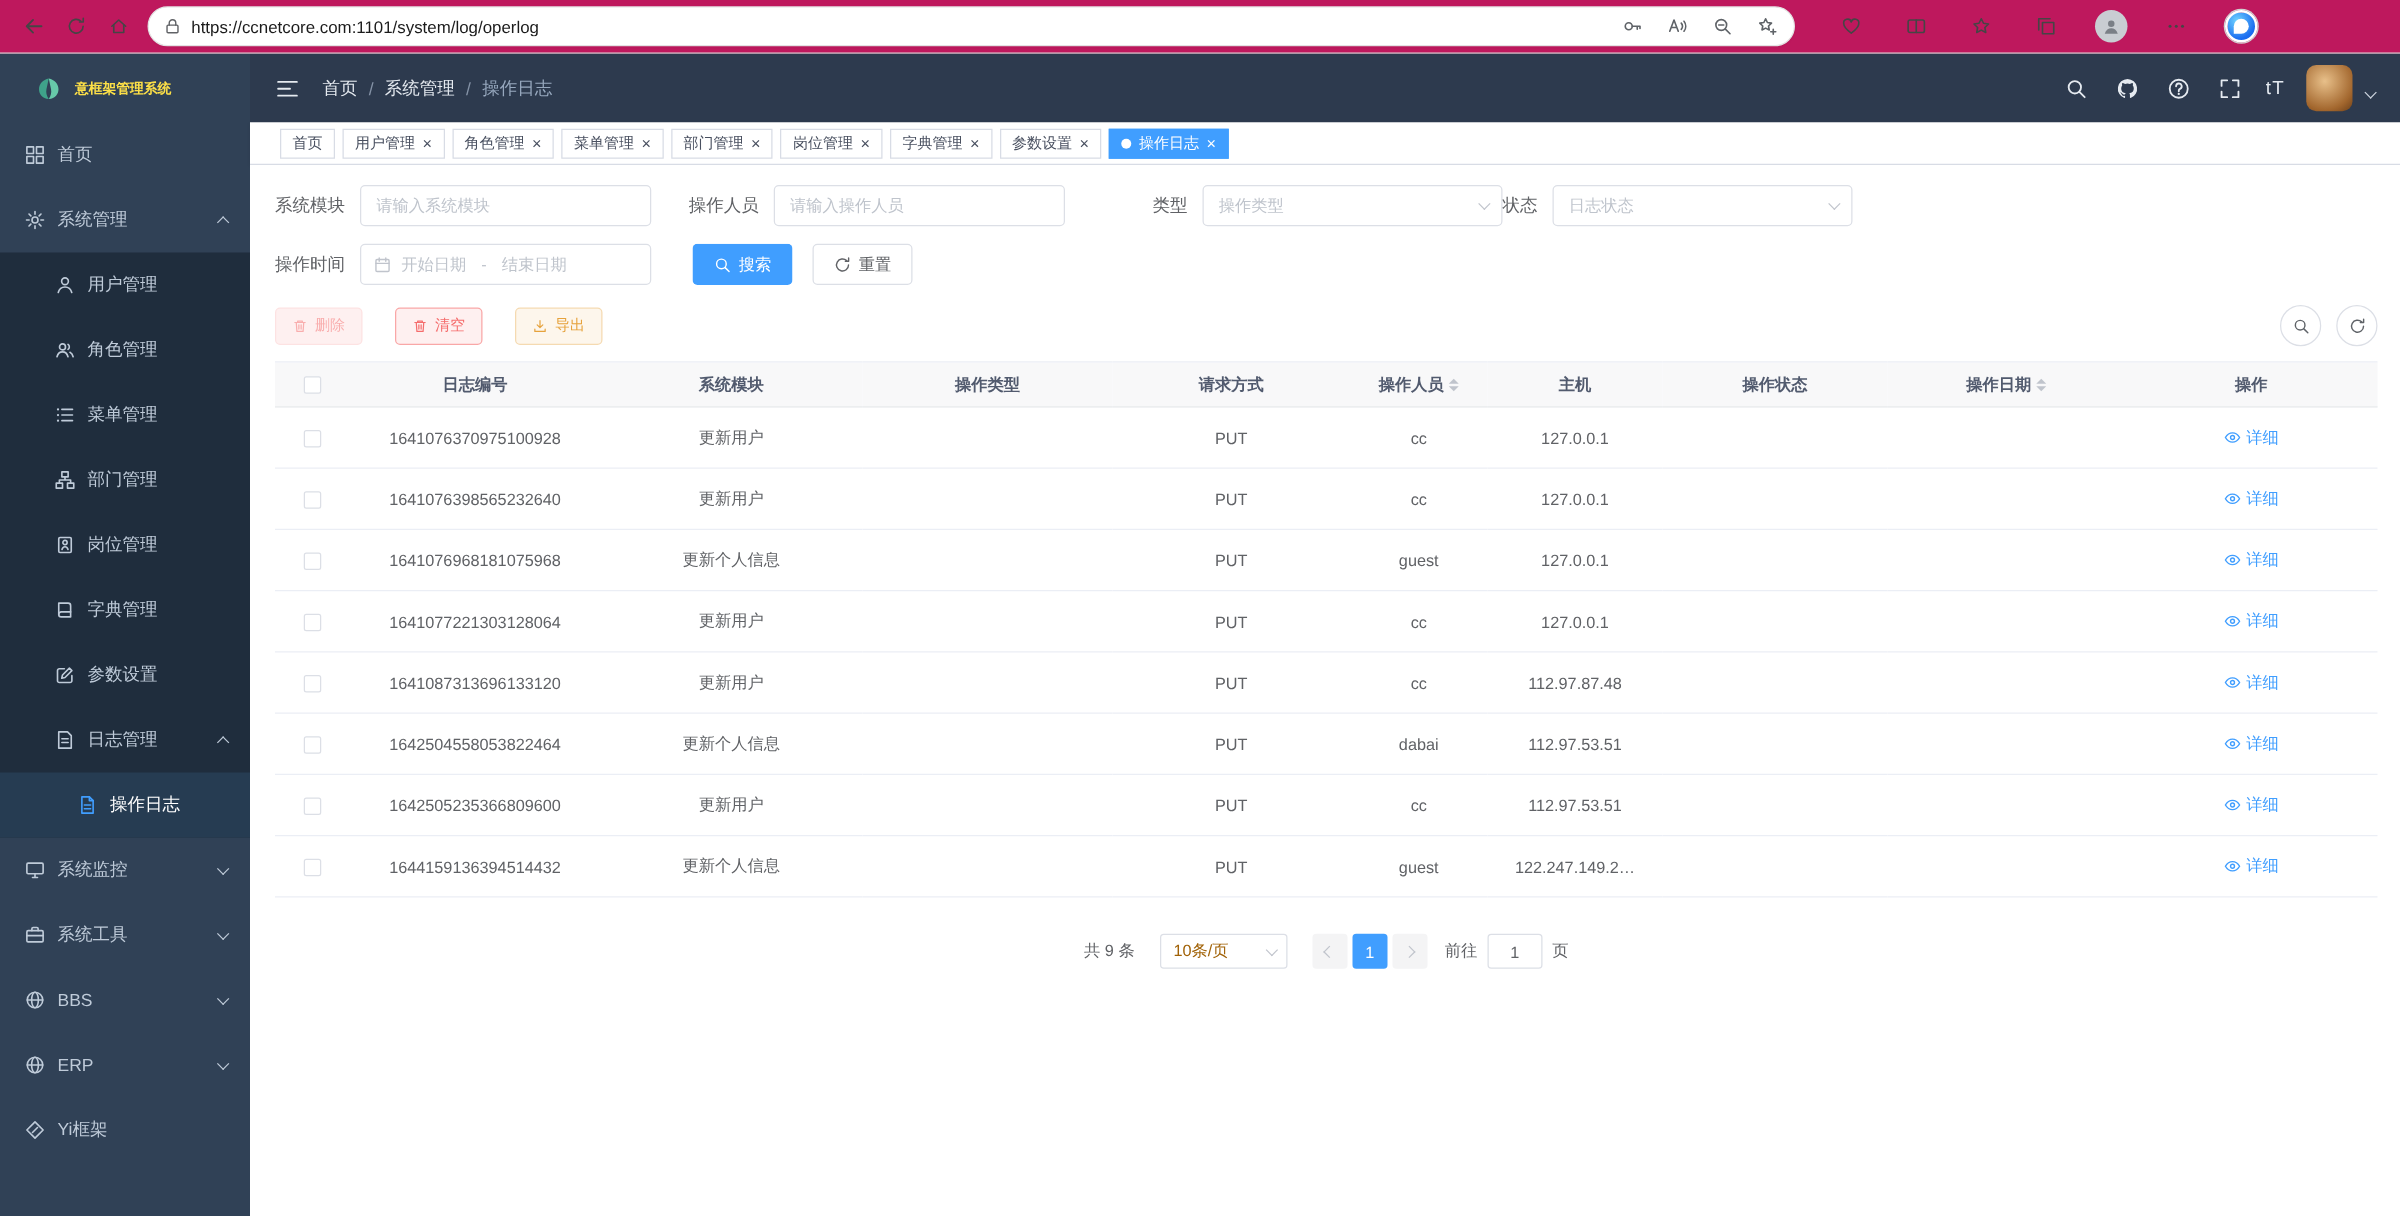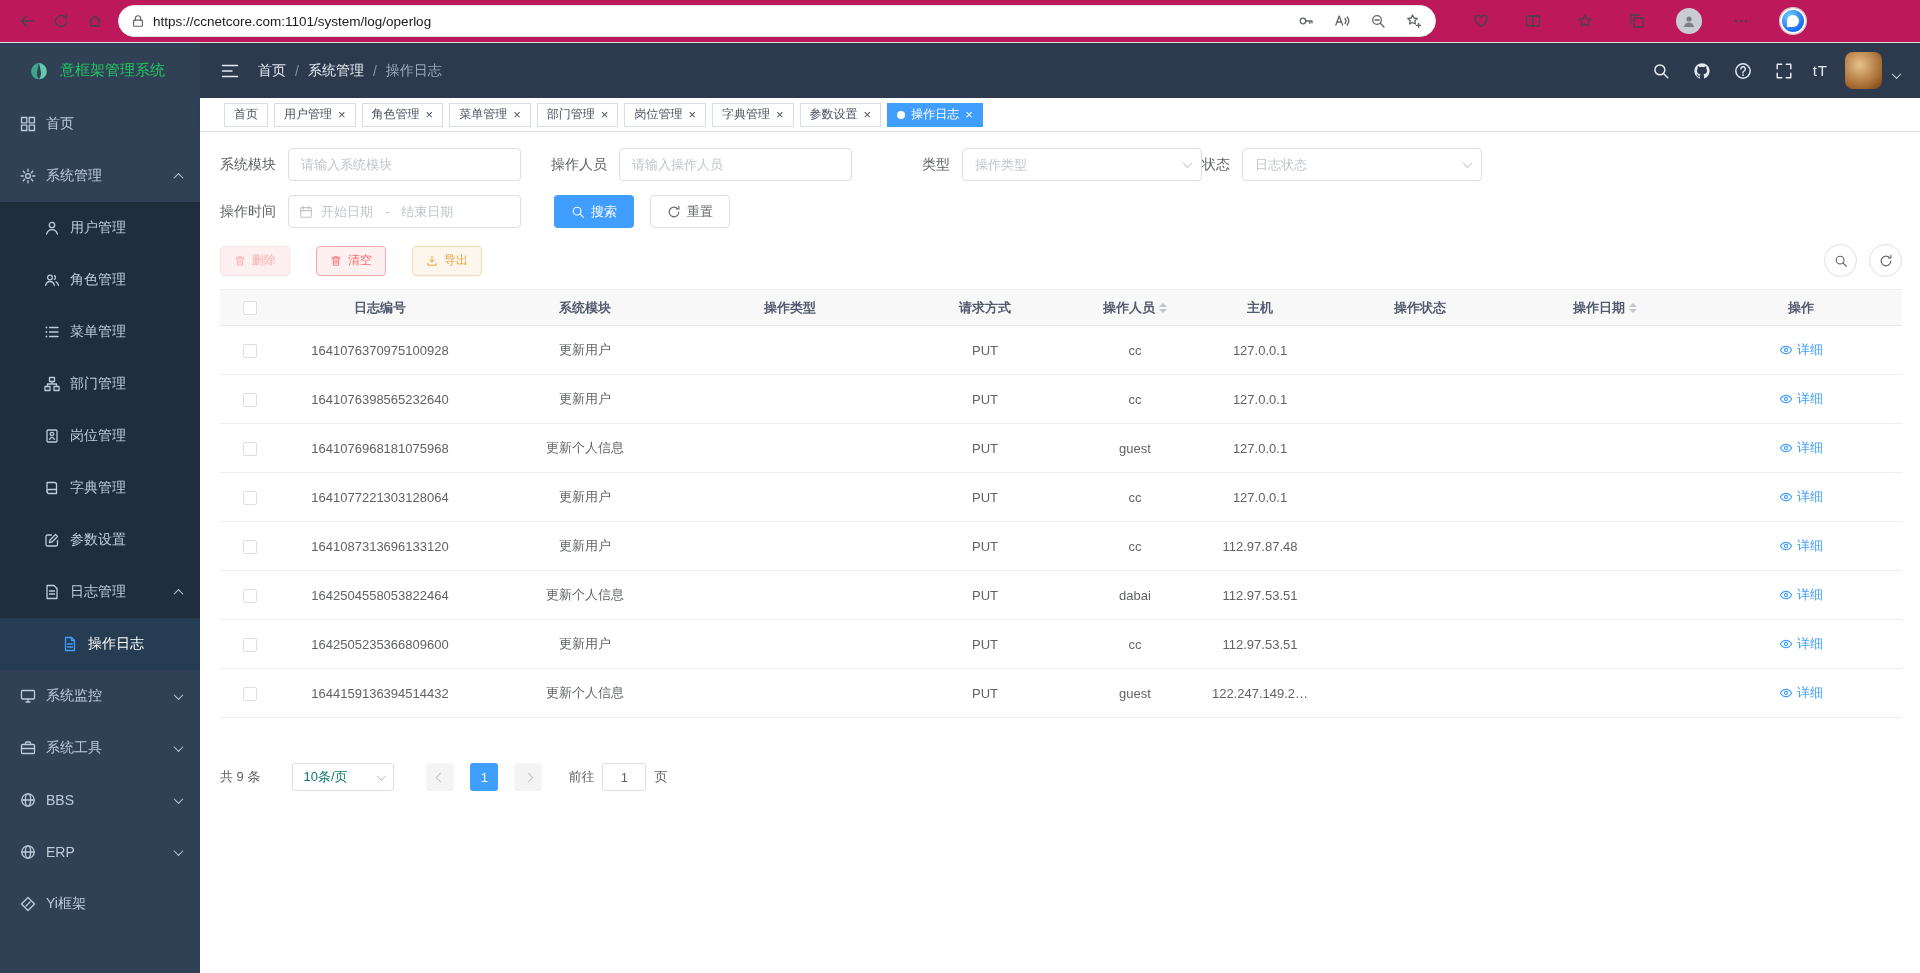--- a/index.html
+++ b/index.html
@@ -18,21 +18,21 @@
 .chrome-right{display:flex;align-items:center;gap:22px;margin-left:30px;}
 .chrome-right .nav-btn{width:30px;height:30px;}
 .copilot{width:26px;height:26px;border-radius:50%;background:radial-gradient(circle at 35% 30%,#6fd3ff,#1a6cf0 70%);border:2px solid #fff;box-shadow:0 0 0 1px #d0d0d0;display:flex;align-items:center;justify-content:center;}
 .copilot i{display:block;width:12px;height:12px;border-radius:50% 50% 50% 0;background:#fff;}
 .avatar-chrome{width:26px;height:26px;border-radius:50%;background:#c9cdd2;display:flex;align-items:center;justify-content:center;color:#7a7f86;}
 
 
 .app{display:flex;height:930px;}
 .sidebar{width:200px;background:#304156;flex:0 0 auto;overflow:hidden;}
 .logo{height:55px;display:flex;align-items:center;gap:10px;padding-left:28px;}
-.logo-text{color:#22c55e;font-size:15px;font-weight:normal;white-space:nowrap;}
+.logo-text{color:#fde047;font-size:11px;font-weight:bold;white-space:nowrap;}
 .menu-item{height:52px;display:flex;align-items:center;gap:10px;padding:0 18px 0 20px;font-size:14px;color:#bfcbd9;cursor:pointer;white-space:nowrap;}
 .menu-item .mi{flex:0 0 auto;}
 .submenu{background:#1f2d3d;}
 .menu-item.sub{padding-left:44px;}
 .menu-item.sub2{padding-left:62px;}
 .menu-item.active{color:#fff;background:#263c52;}
 .menu-item.active .mi{color:#409EFF;}
 .caret{margin-left:auto;}
 .chev{width:7px;height:7px;border-right:1.5px solid currentColor;border-bottom:1.5px solid currentColor;display:inline-block;}
 .chev.down{transform:rotate(45deg) translate(-1px,-1px);}
@@ -88,23 +88,23 @@
 tbody td{height:49px;border-bottom:1px solid #ebeef5;font-size:13px;color:#606266;text-align:center;white-space:nowrap;overflow:hidden;}
 .cb{width:14px;height:14px;border:1px solid #dcdfe6;border-radius:2px;background:#fff;display:inline-block;vertical-align:middle;cursor:pointer;}
 .th-wrap{display:inline-flex;align-items:center;gap:4px;}
 .sort{display:inline-flex;flex-direction:column;gap:2px;}
 .sort i{width:0;height:0;border:4px solid transparent;display:block;}
 .sort .s-up{border-bottom-color:#c0c4cc;border-top:none;}
 .sort .s-down{border-top-color:#c0c4cc;border-bottom:none;}
 .detail{color:#409EFF;display:inline-flex;align-items:center;gap:4px;cursor:pointer;text-decoration:none;font-size:13px;}
 
 
-.pagination{display:flex;align-items:center;justify-content:flex-start;margin-top:45px;font-size:13px;color:#606266;gap:16px;}
+.pagination{display:flex;align-items:center;justify-content:center;margin-top:29px;font-size:13px;color:#606266;gap:4px;}
 .pg-total{margin-right:16px;}
-.page-size{width:102px;height:28px;border:1px solid #dcdfe6;border-radius:3px;display:flex;align-items:center;justify-content:space-between;padding:0 8px 0 10px;color:#0f766e;cursor:pointer;margin-right:16px;background:#fff;}
+.page-size{width:102px;height:28px;border:1px solid #dcdfe6;border-radius:3px;display:flex;align-items:center;justify-content:space-between;padding:0 8px 0 10px;color:#a16207;cursor:pointer;margin-right:16px;background:#fff;}
 .page-size .chev{color:#c0c4cc;}
 .pager-btn{width:28px;height:28px;background:#f4f4f5;border-radius:3px;display:flex;align-items:center;justify-content:center;color:#c0c4cc;cursor:pointer;}
 .pager-num{width:28px;height:28px;background:#409EFF;color:#fff;border-radius:3px;display:flex;align-items:center;justify-content:center;cursor:pointer;}
 .jump{display:flex;align-items:center;gap:8px;margin-left:10px;}
 .jump-input{width:44px;height:28px;border:1px solid #dcdfe6;border-radius:3px;text-align:center;font-size:13px;color:#606266;font-family:inherit;outline:none;}
 </style>
 </head>
 <body>
 
 <div class="browser-bar">

